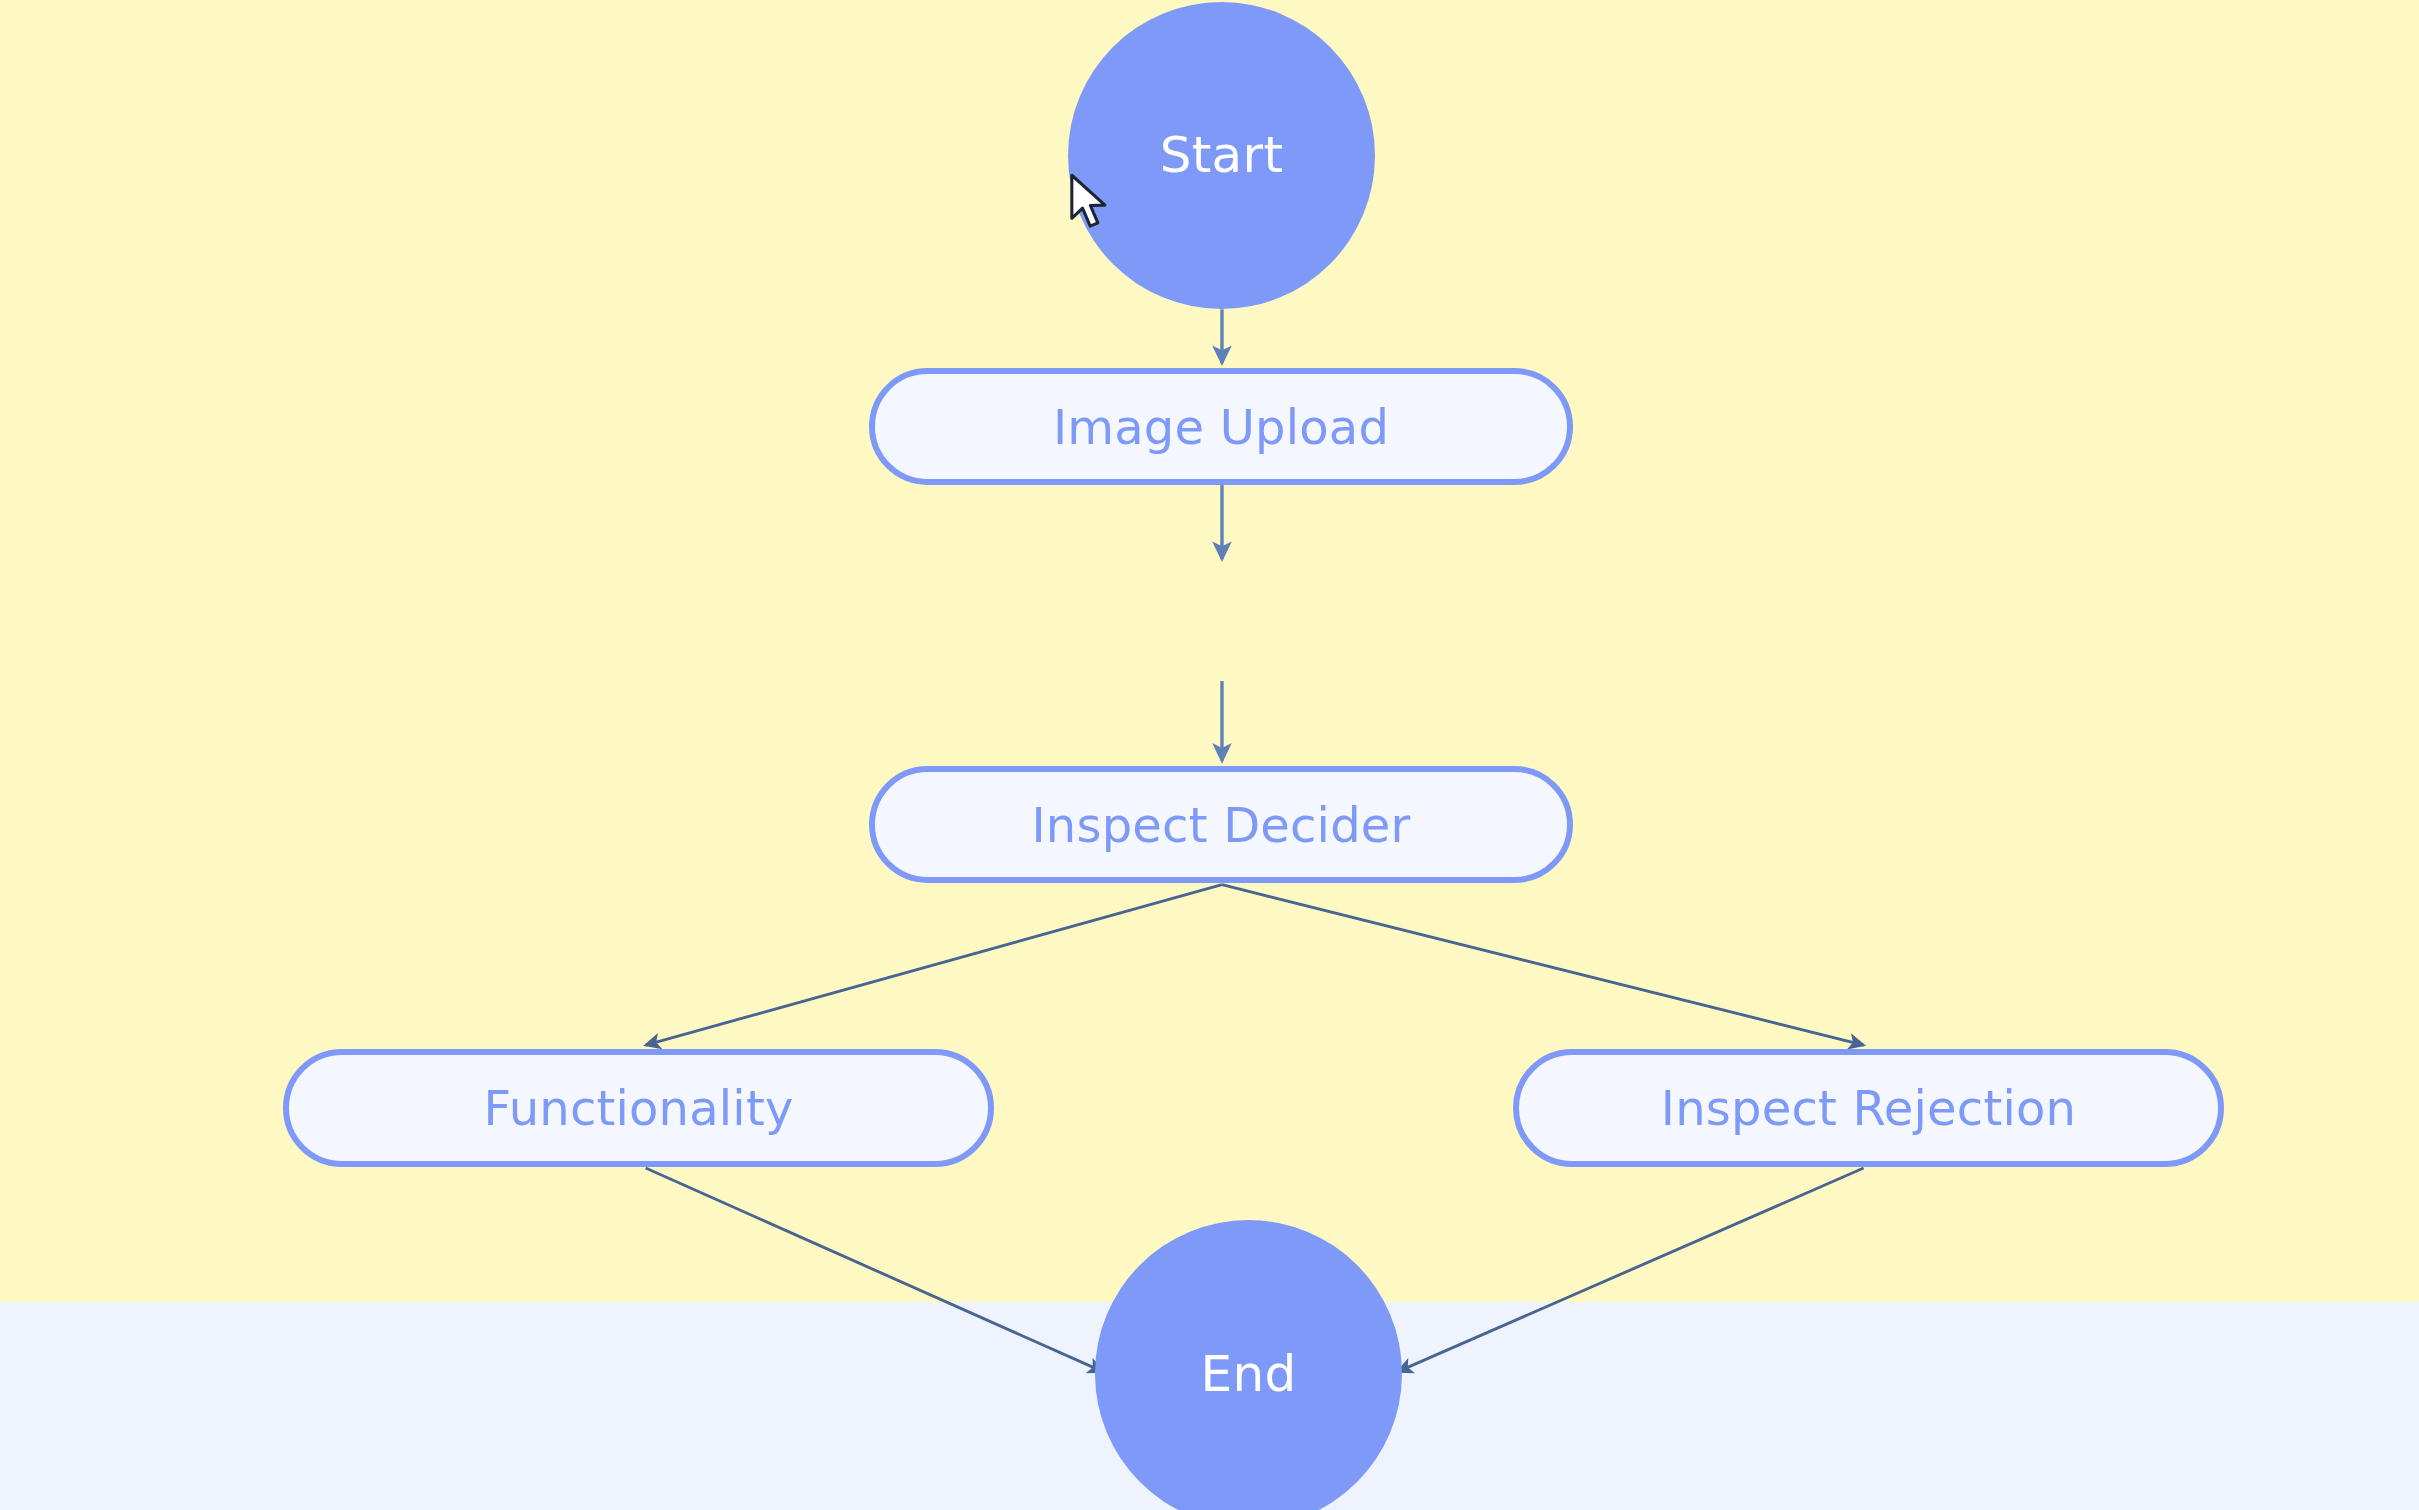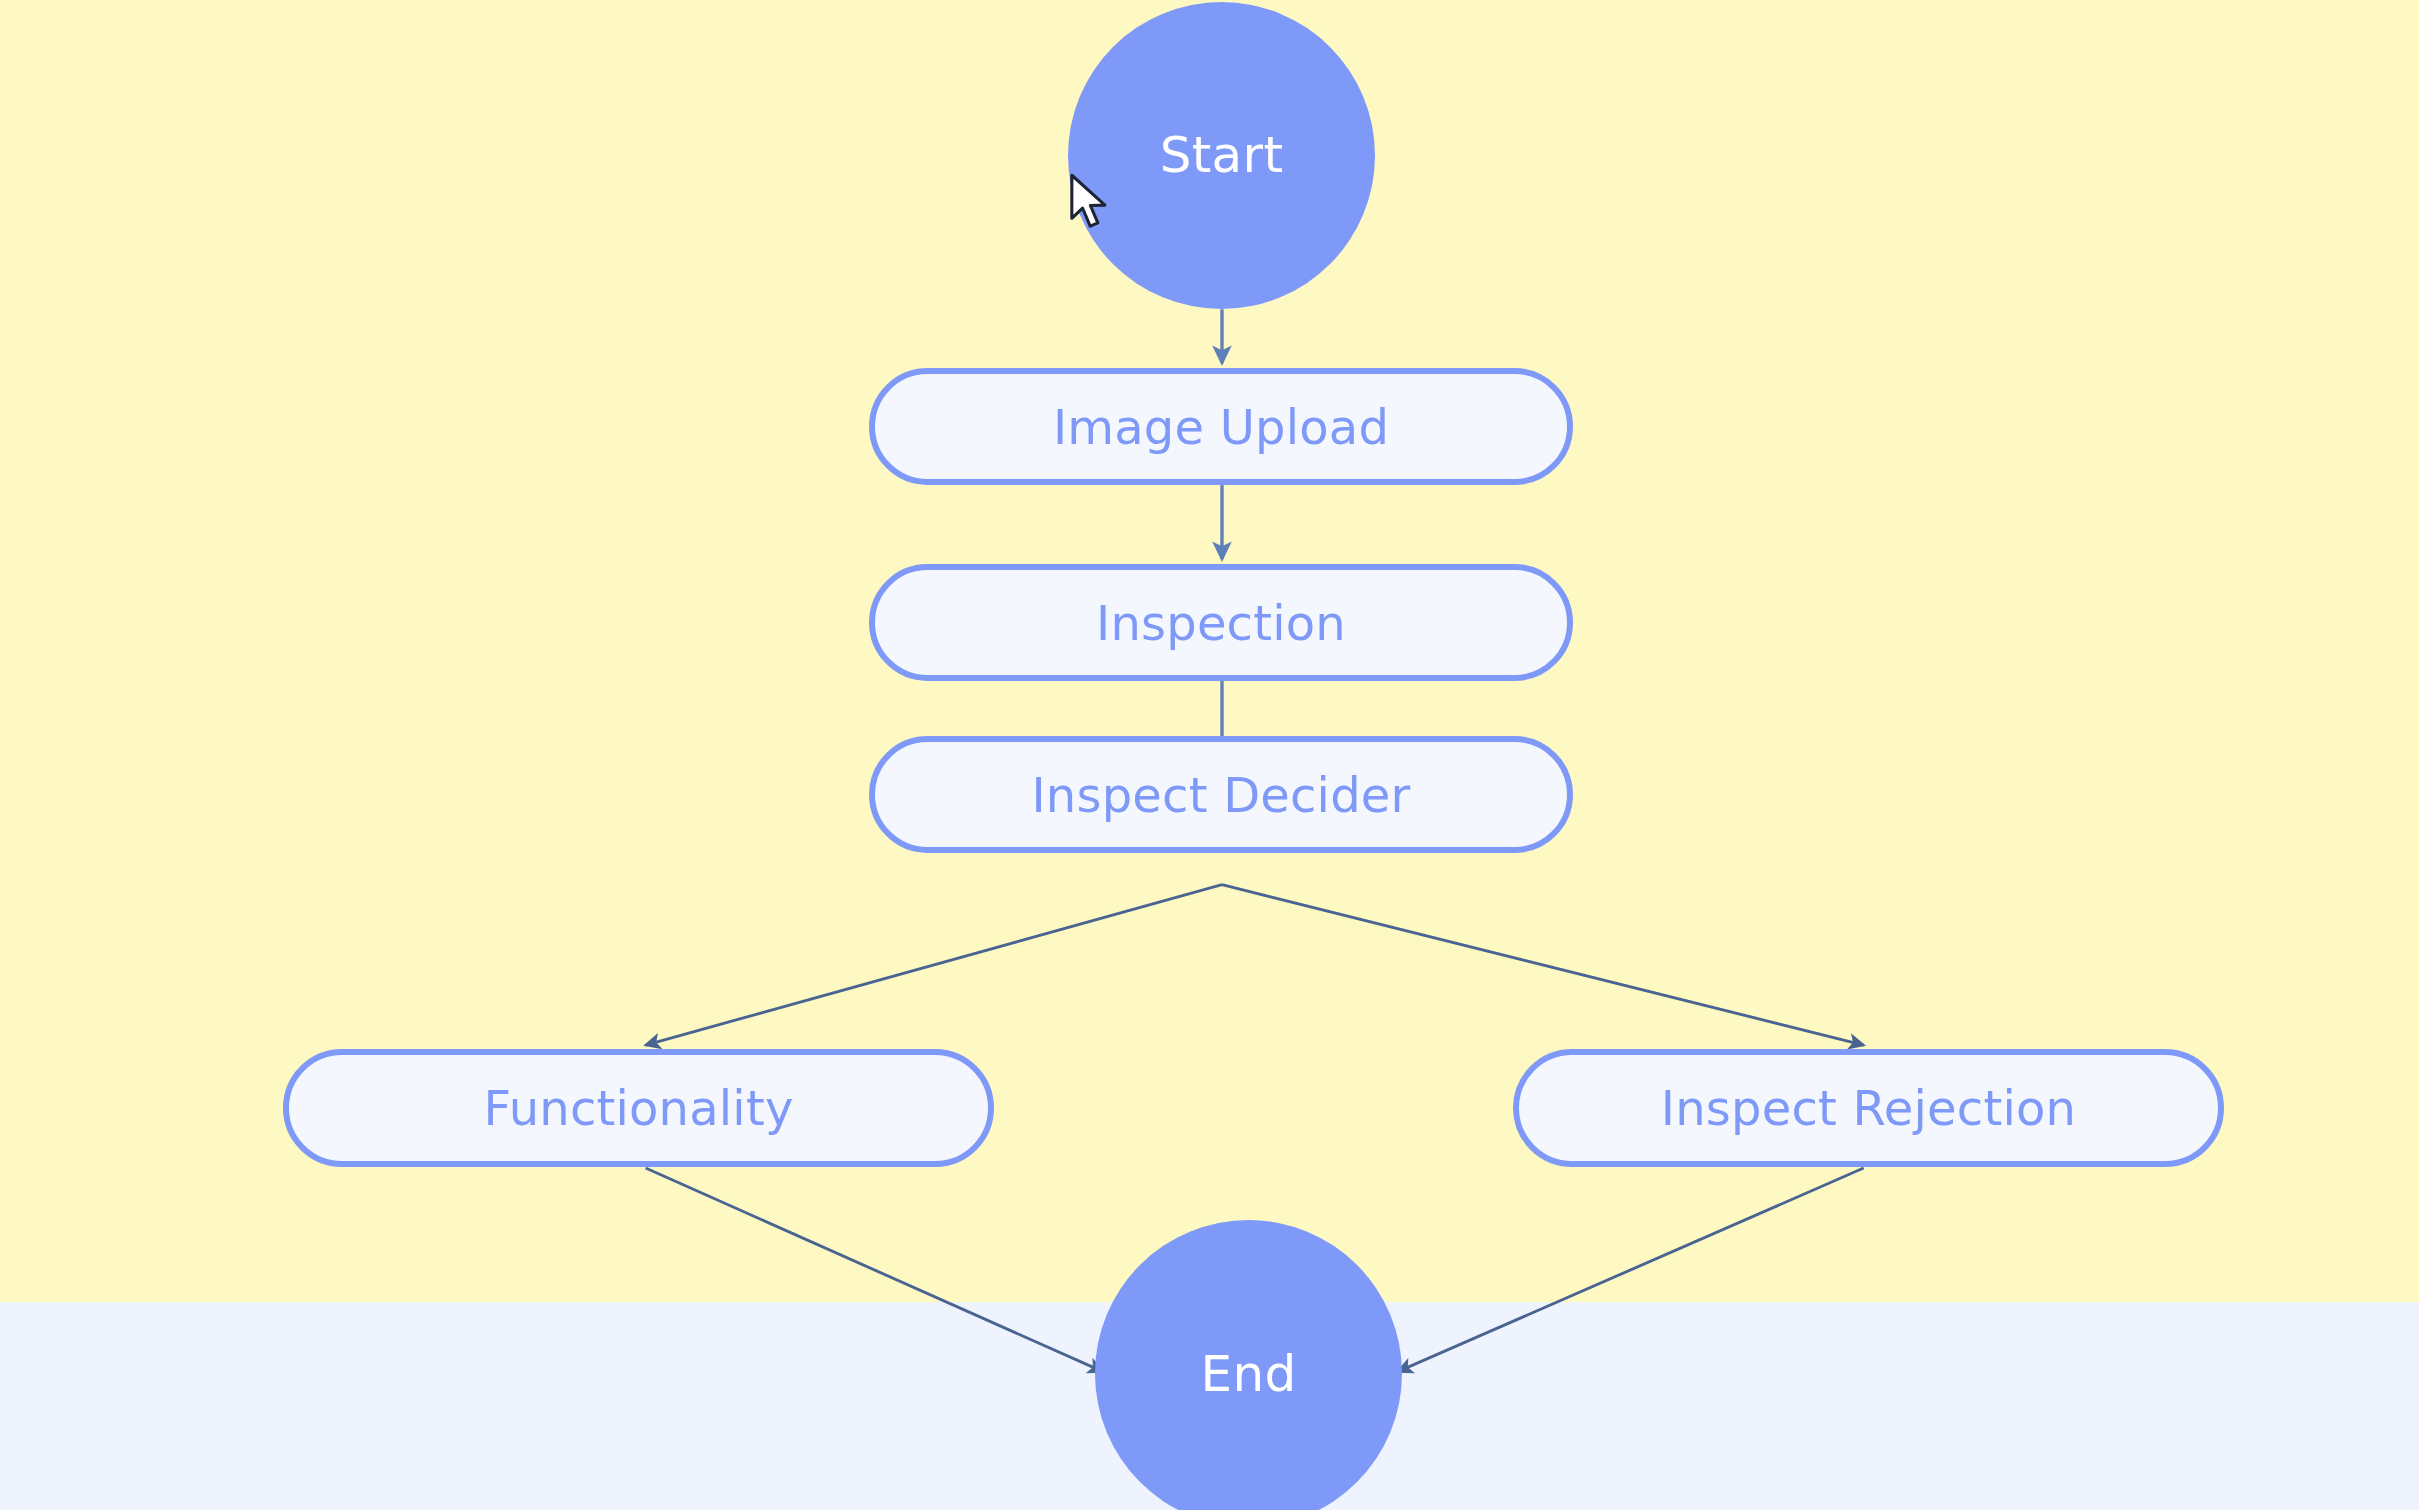--- a/index.html
+++ b/index.html
@@ -100,25 +100,22 @@
   </svg>
 
   <div class="node node-terminal" style="left:1068px; top:1.9px; width:307px; height:307px;">
     <span class="node-label">Start</span>
   </div>
 
   <div class="node node-process" style="left:869px; top:368px; width:704px; height:117px;">
     <span class="node-label">Image Upload</span>
   </div>
 
-  <div class="node node-process" style="left:869px; top:564px; width:704px; height:117px;">
-    <span class="node-label">Inspection</span>
-  </div>
 
-  <div class="node node-process" style="left:869px; top:736px; width:704px; height:117px;">
+  <div class="node node-process" style="left:869px; top:766px; width:704px; height:117px;">
     <span class="node-label">Inspect Decider</span>
   </div>
 
   <div class="node node-process" style="left:283px; top:1049px; width:711px; height:118px;">
     <span class="node-label">Functionality</span>
   </div>
 
   <div class="node node-process" style="left:1513px; top:1049px; width:711px; height:118px;text-align:right;">
     <span class="node-label">Inspect Rejection</span>
   </div>

